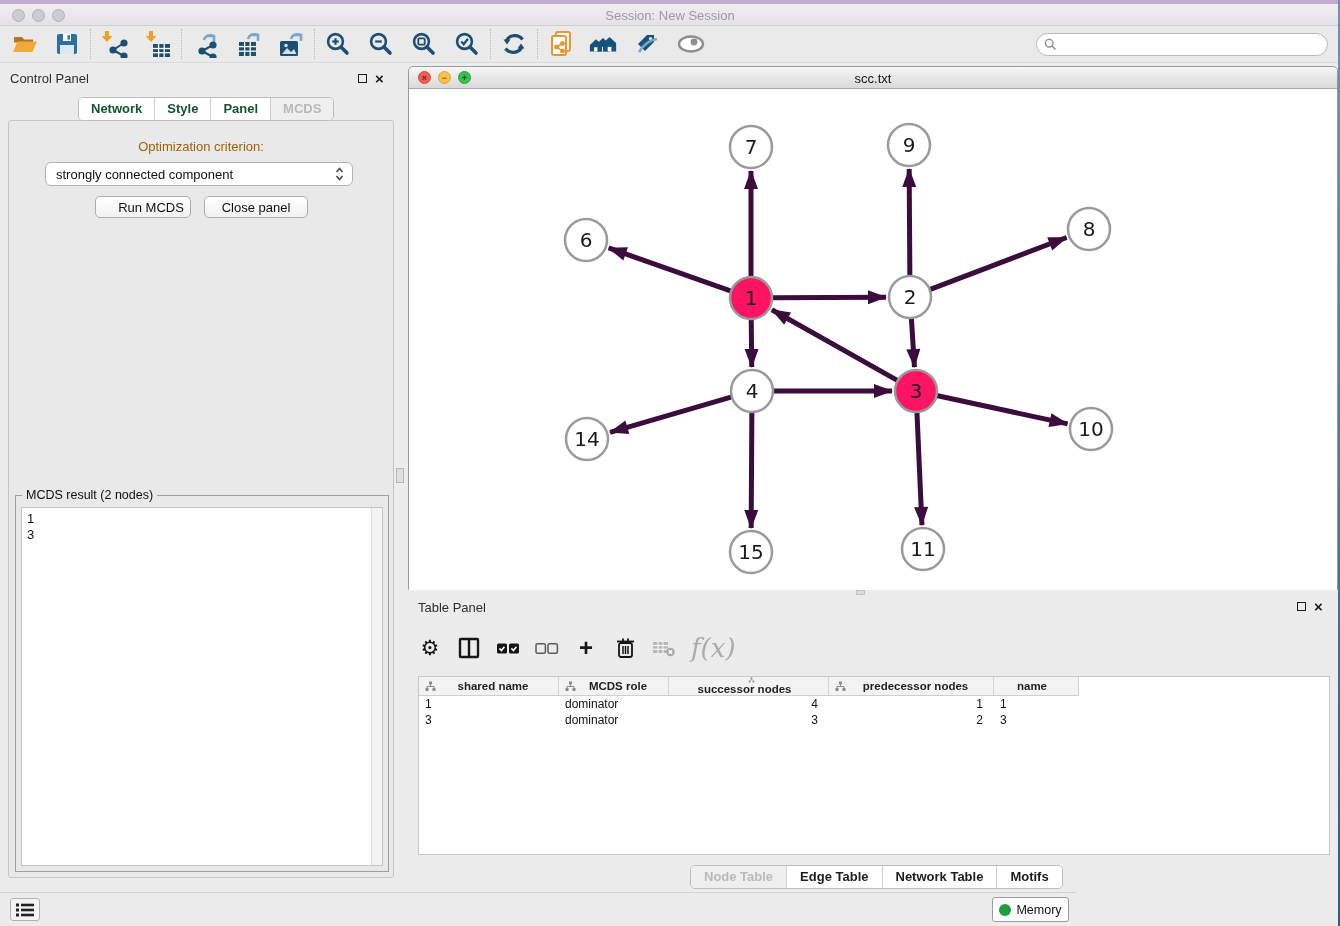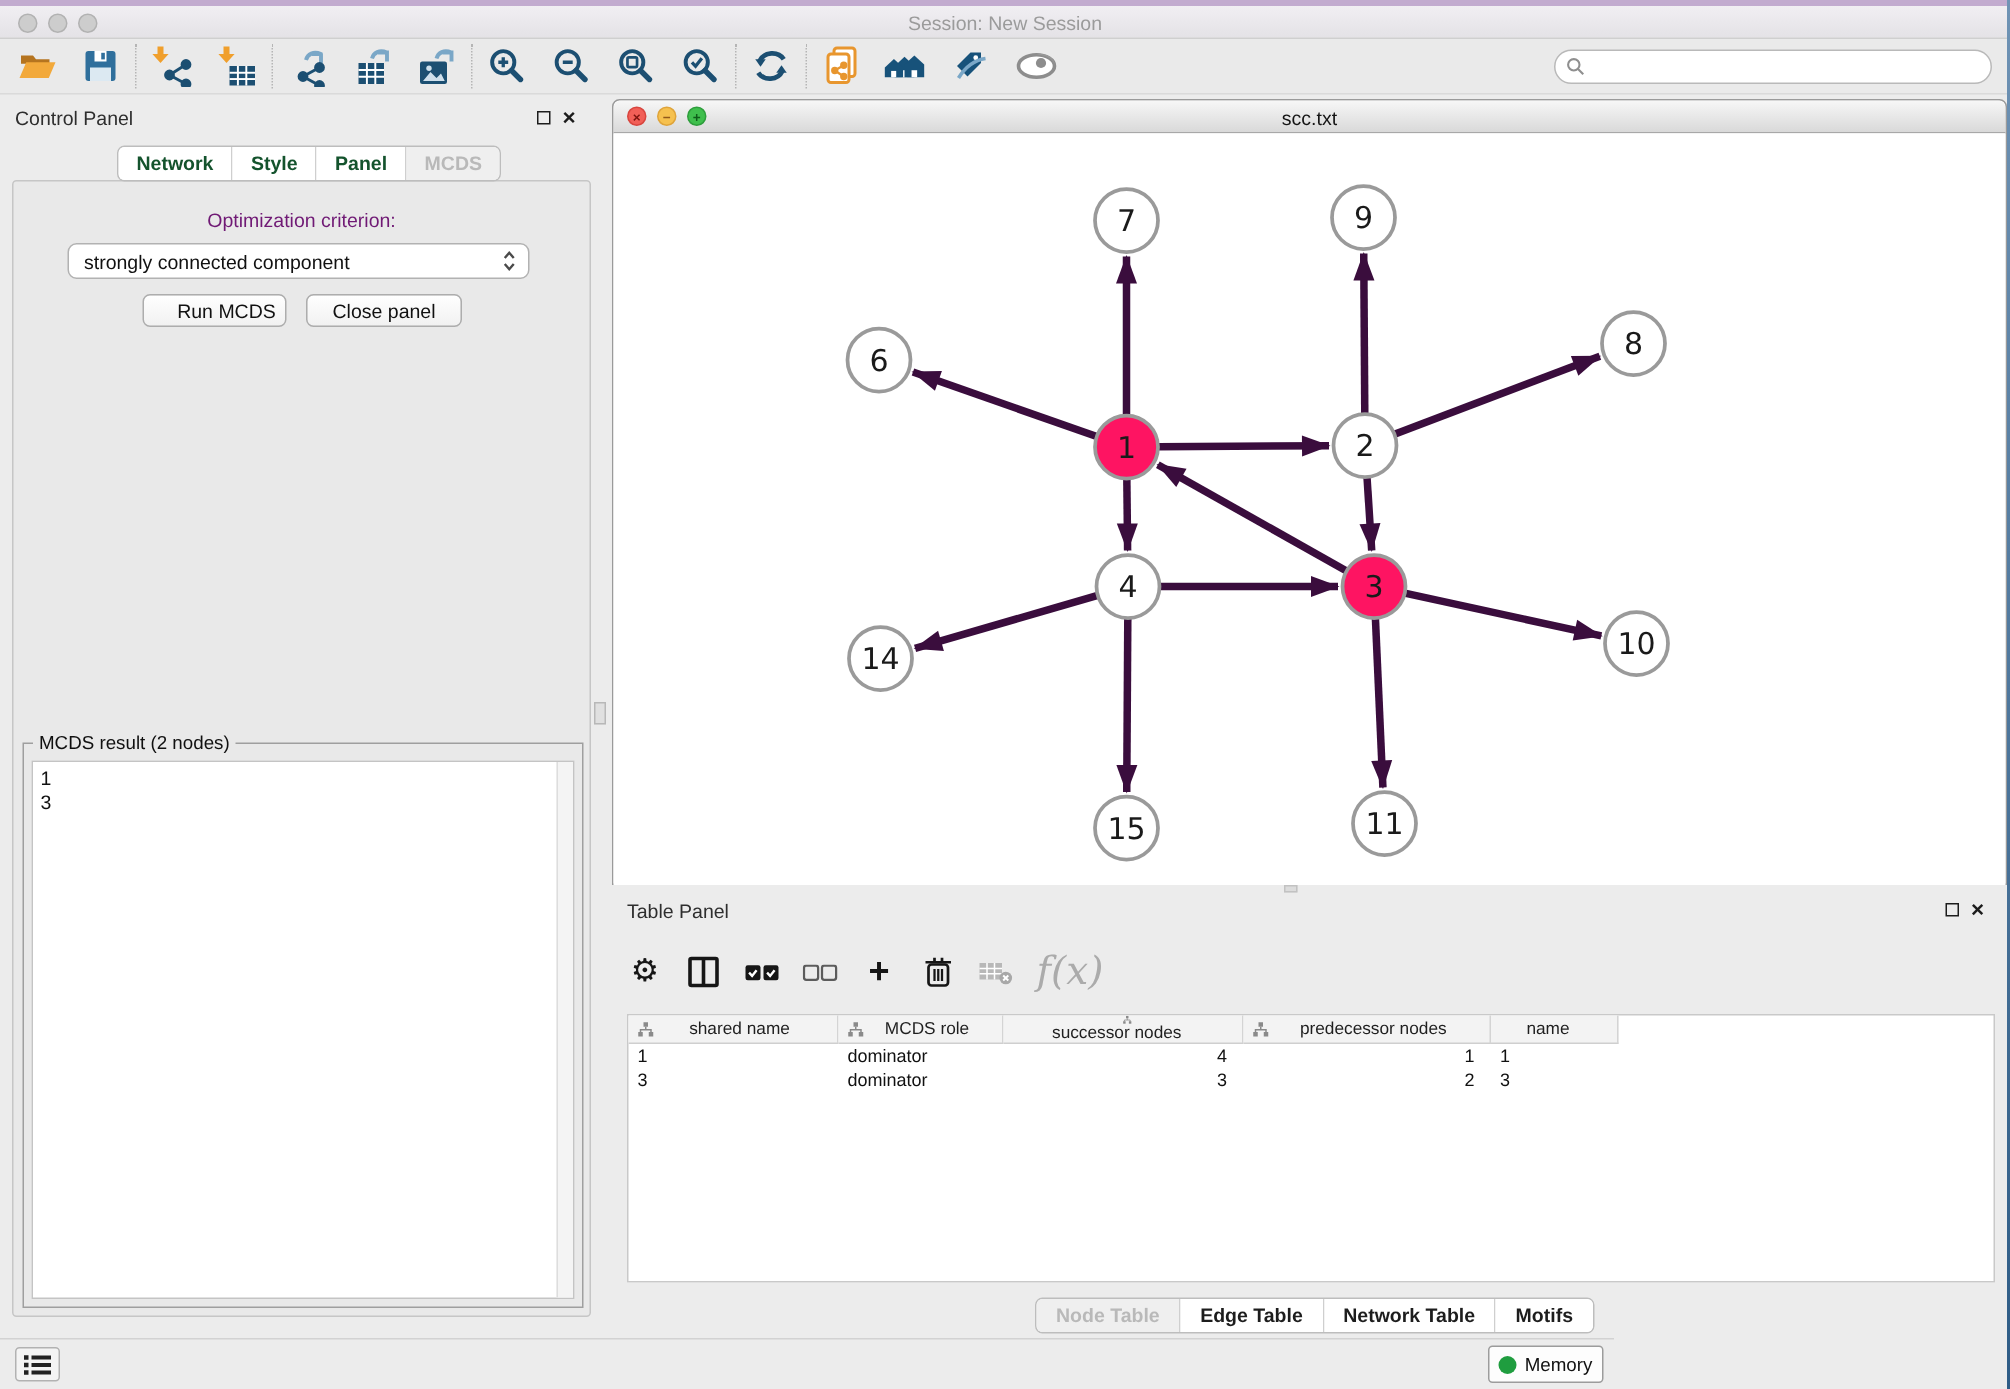--- a/index.html
+++ b/index.html
@@ -30,21 +30,21 @@
   .icon-max { width:9px; height:9px; border:1.5px solid #1c1c1c; display:inline-block; }
   .icon-close { font-size:15px; font-weight:bold; color:#1c1c1c; line-height:9px; }
   .cp-body { position:absolute; left:8px; top:120px; width:386px; height:758px;
     background:#e9e9e9; border:1px solid #c6c6c6; border-radius:3px; }
   .seg-tabs { position:absolute; left:78px; top:97px; display:flex; background:#fff;
     border:1px solid #bdbdbd; border-radius:5px; overflow:hidden; z-index:3; }
   .seg { padding:3px 12px 4px; font-size:13px; font-weight:bold; color:#14532d;
     border-right:1px solid #cfcfcf; background:#fff; }
   .seg:last-child { border-right:none; }
   .seg.selected { color:#b9b9b9; background:#efefef; }
-  .opt-label { position:absolute; left:0; top:18px; width:100%; text-align:center; font-size:13px; color:#701a75; }
+  .opt-label { position:absolute; left:0; top:18px; width:100%; text-align:center; font-size:13px; color:#a16207; }
   .dropdown { position:absolute; left:36px; top:41px; width:308px; height:24px; background:#fff;
     border:1px solid #b2b2b2; border-radius:6px; display:flex; align-items:center; font-size:13px;
     color:#111; padding:0 8px 0 10px; }
   .dropdown .dd-text { flex:1; }
   .btn { position:absolute; height:22px; background:linear-gradient(#ffffff,#f1f1f1);
     border:1px solid #adadad; border-radius:5px; font-size:13px; color:#111;
     display:flex; align-items:center; justify-content:center; }
   .btn-run { left:86px; top:75px; width:96px;padding-left:16px; }
   .btn-close { left:195px; top:75px; width:104px; }
   .result-group { position:absolute; left:6px; top:374px; width:374px; height:377px;
@@ -79,21 +79,21 @@
 
   
   .tp-header-label { position:absolute; left:418px; top:600px; font-size:13px; color:#2e2e2e; }
   .tp-toolbar { position:absolute; left:418px; top:630px; height:36px; display:flex; align-items:center; gap:15px; }
   .tp-ic { display:inline-flex; align-items:center; justify-content:center; min-width:24px; height:28px; }
   .gear-glyph { font-size:21px; color:#161616; line-height:24px; }
   .plus-glyph { font-size:24px; font-weight:900; color:#161616; line-height:22px; }
   .fx-glyph { font-family:"DejaVu Serif",serif; font-style:italic; font-size:26px; color:#ababab; }
   .ttable { position:absolute; left:418px; top:676px; width:912px; height:179px; background:#fff;
     border:1px solid #c9c9c9; }
-  .trow-h { display:flex; height:19px; }
+  .trow-h { display:flex; height:19px;font-weight:bold; }
   .th { background:#f3f3f3; border-right:1px solid #d4d4d4; border-bottom:1px solid #cfcfcf;
     font-size:11.5px; color:#1f1f1f; display:flex; align-items:center; }
   .th .thlabel { flex:1; text-align:center; padding-right:8px; }
   .th .hier { margin-left:6px; }
   .trow { display:flex; height:16px; font-size:12px; color:#111; }
   .td { padding:1px 6px 0; white-space:nowrap; }
   .td.num { text-align:right; padding-right:11px; }
   .c0 { width:140px; } .c1 { width:110px; } .c2 { width:160px;flex-direction:column; } .c3 { width:165px; } .c4 { width:85px; }
 
   .bottom-tabs { position:absolute; left:690px; top:865px; display:flex; background:#fff;

